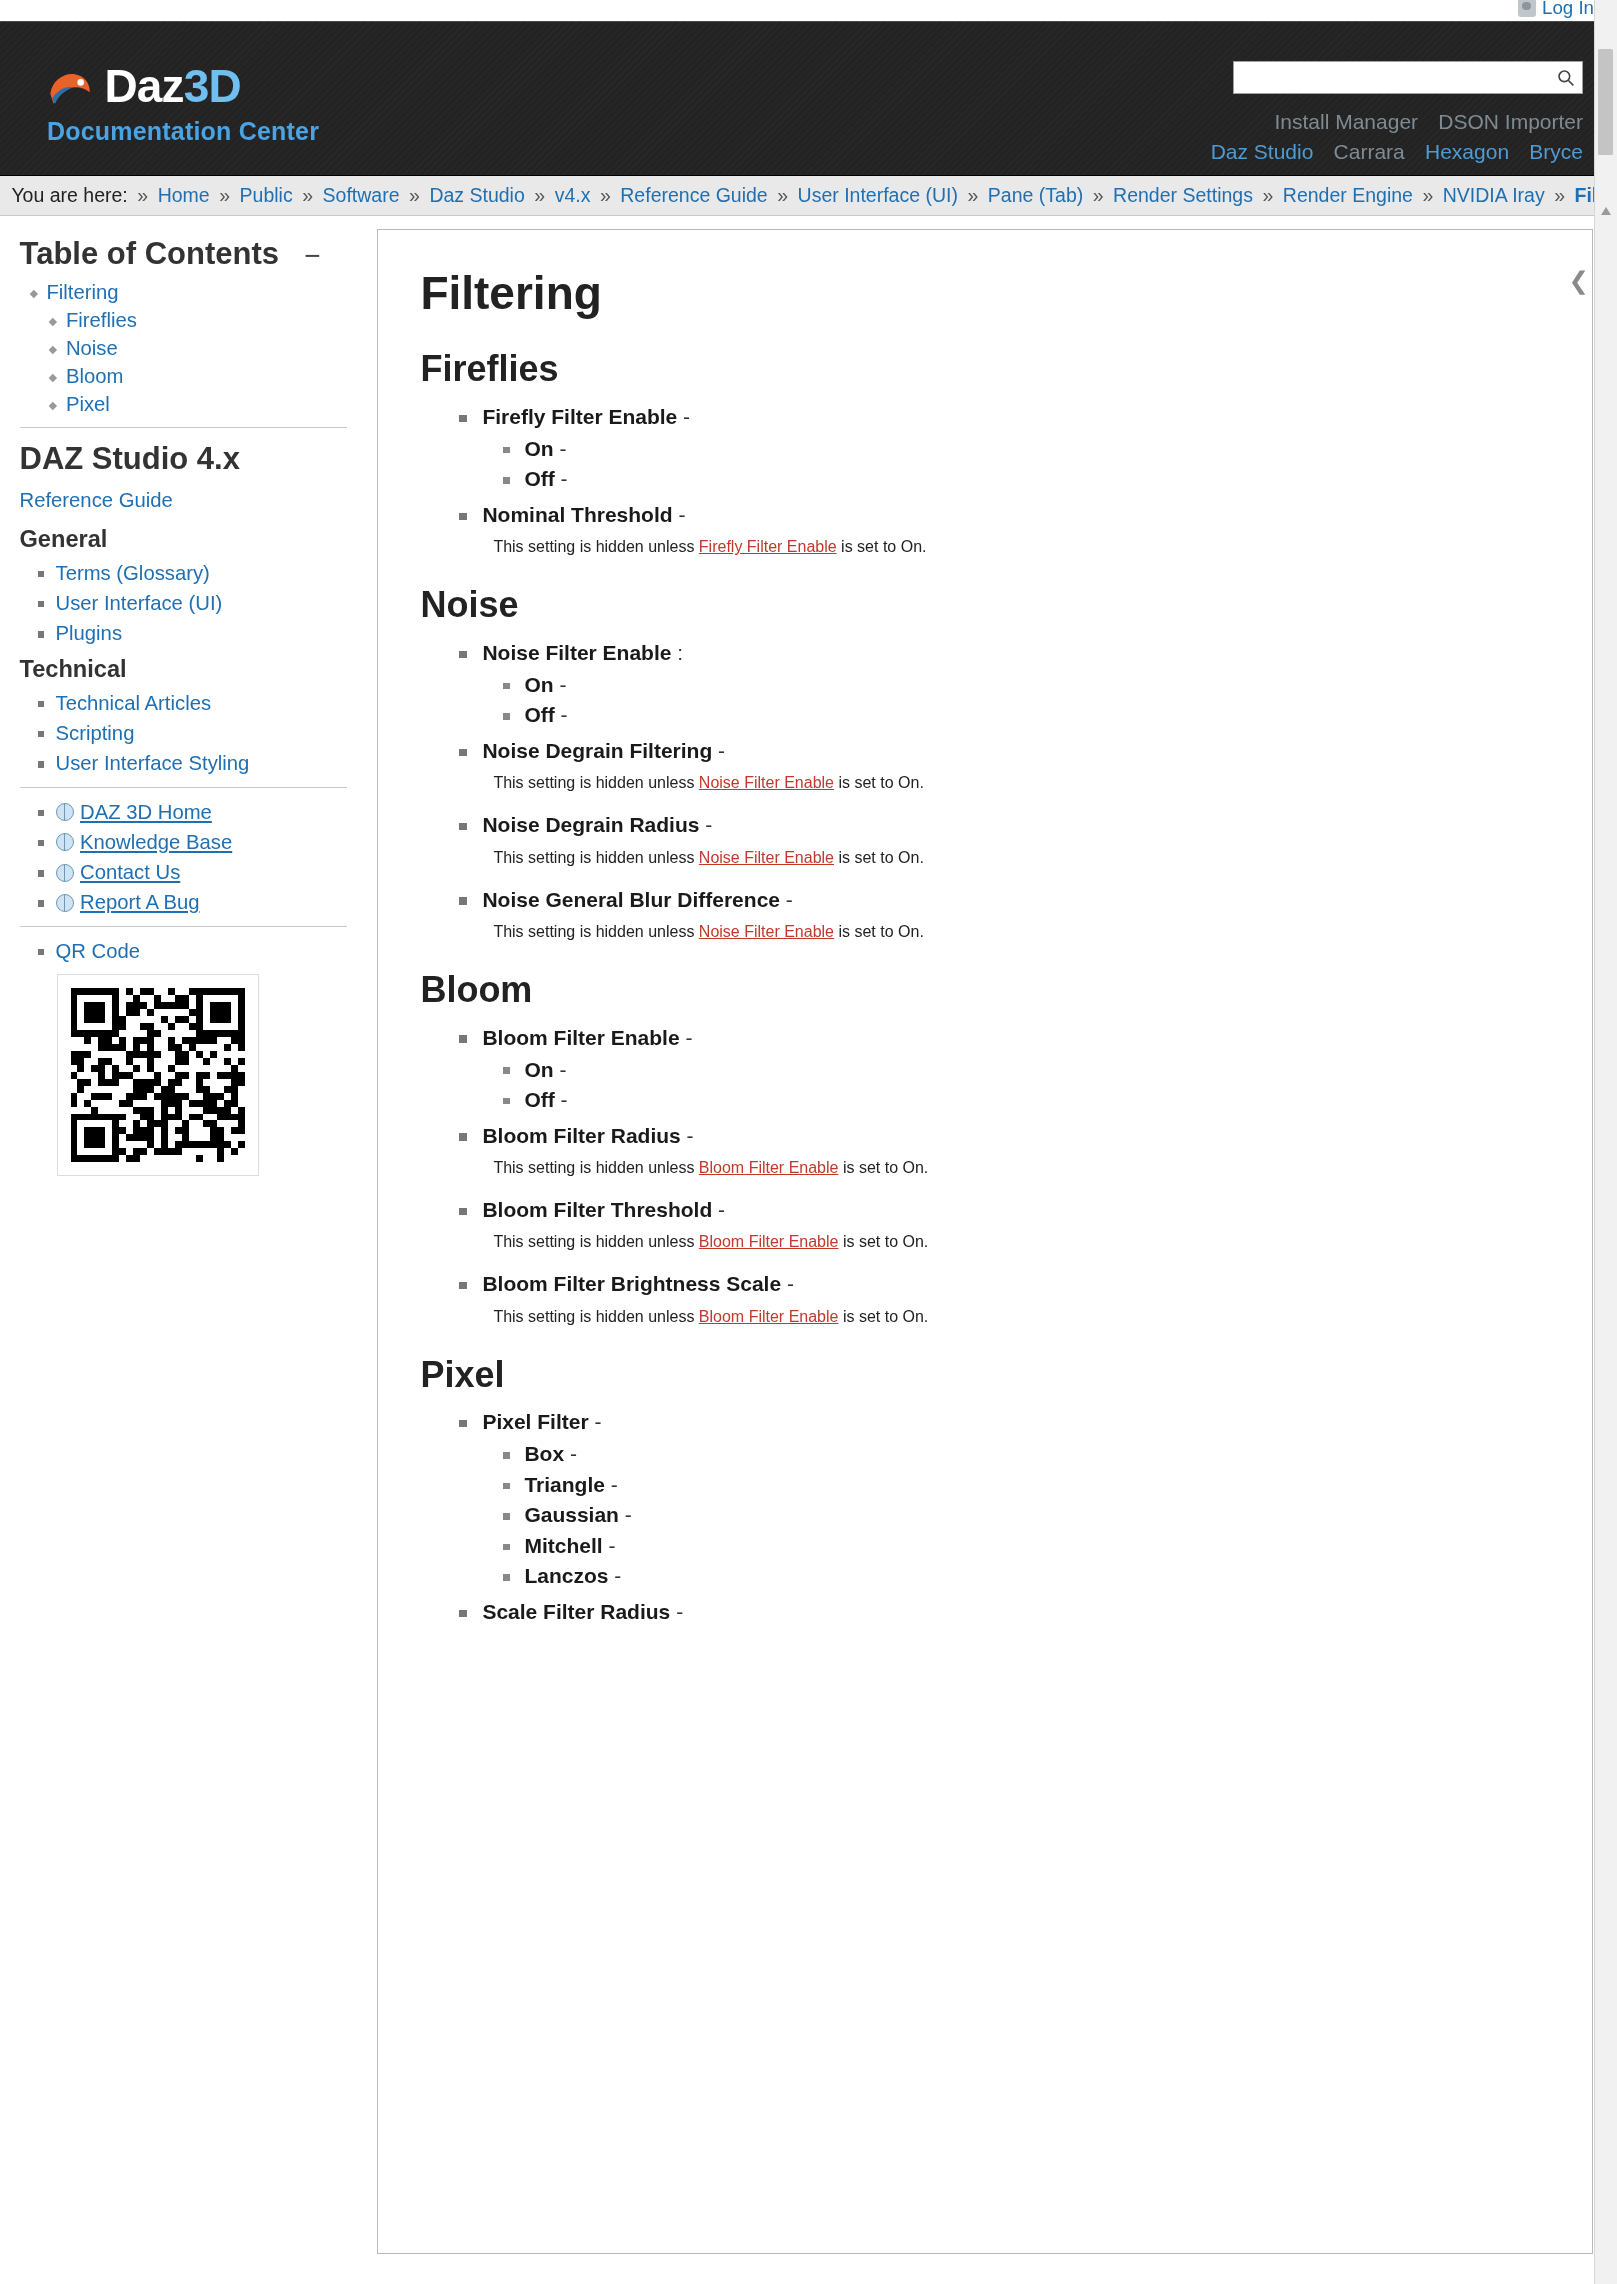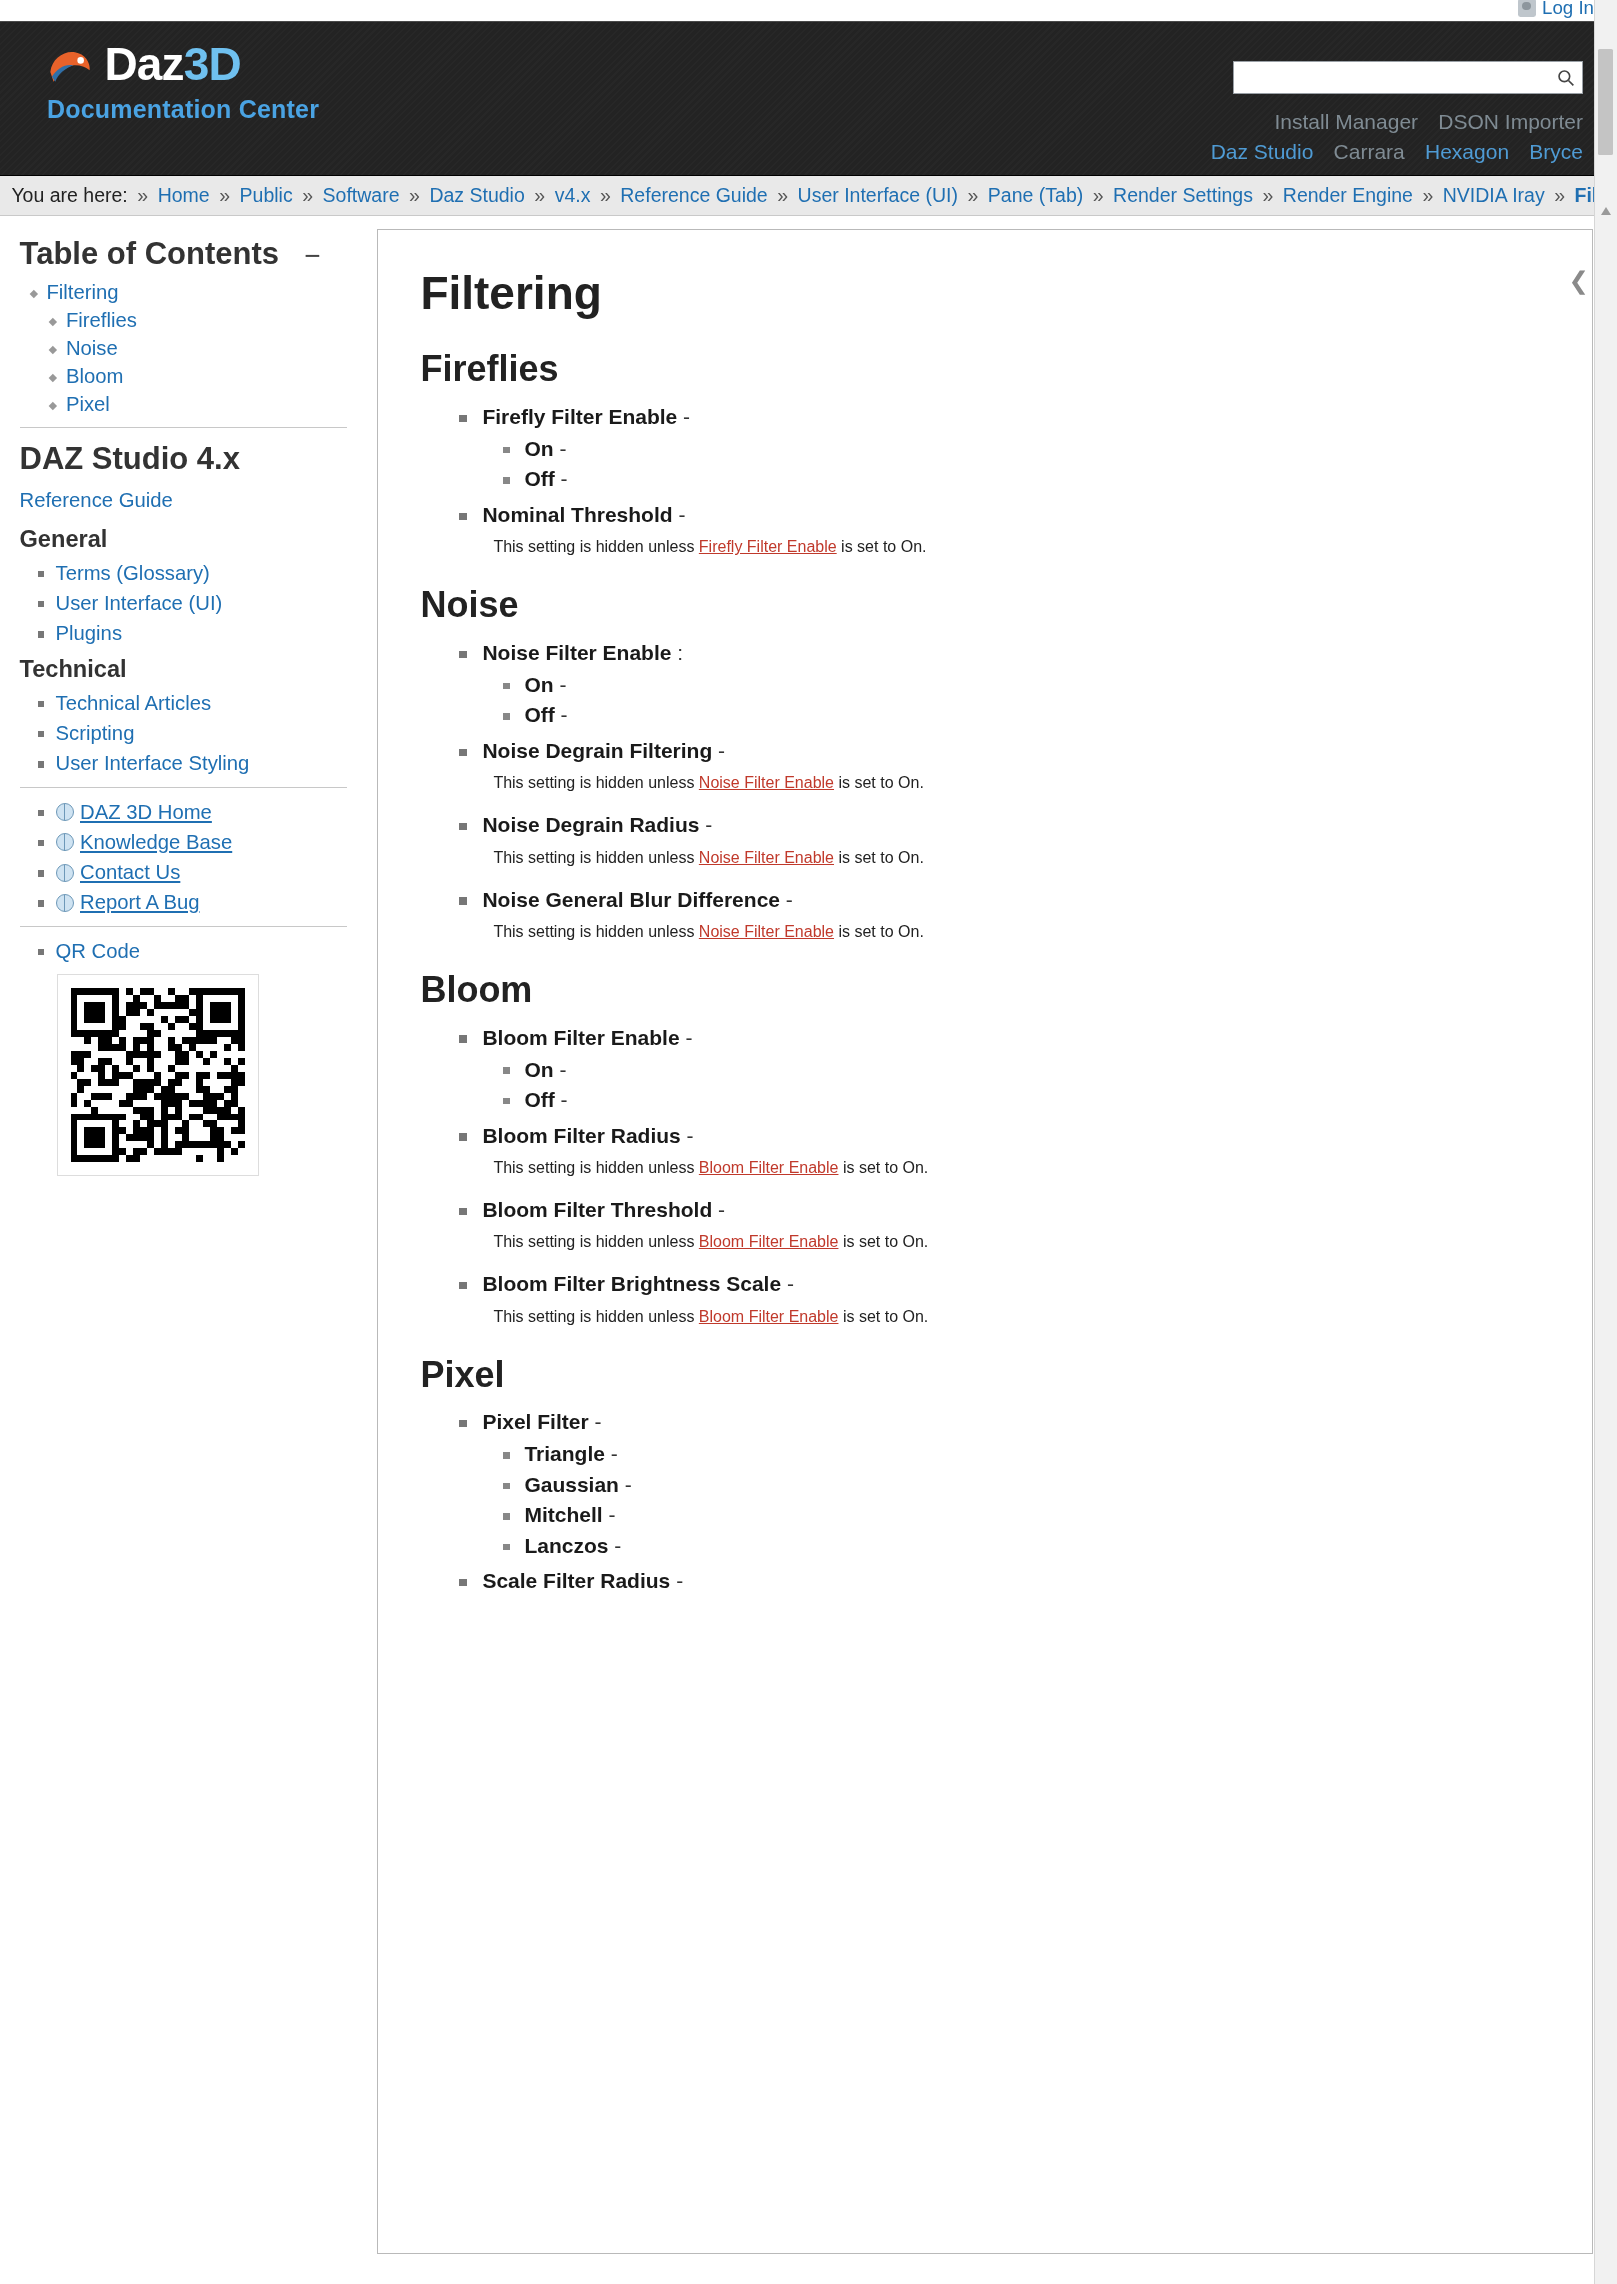--- a/index.html
+++ b/index.html
@@ -57,21 +57,21 @@
     background: #232323;
     background-image: repeating-linear-gradient(
        -45deg, rgba(255,255,255,0.018) 0 1.6px, rgba(0,0,0,0) 1.6px 4.9px);
     border-top: 0.8px solid #4a4a4a;
     border-bottom: 0.8px solid #000;
     position: relative;
   }
   .logo-block {
     position: absolute;
     left: 47px;
-    top: 19px;
+    top: 41px;
   }
   .logo-row {
     display: flex;
     align-items: center;
     gap: 11.4px;
   }
   .logo-mark {
     width: 46px; height: 41px;
     position: relative;
   }
@@ -1148,20 +1148,21 @@
             <li><span class="term">Bloom Filter Radius</span><span class="dash"> -</span></li>
             <p class="note"><span>This setting is hidden unless </span><a class="xref" href="#">Bloom Filter Enable</a><span> is set to On.</span></p>
             <li><span class="term">Bloom Filter Threshold</span><span class="dash"> -</span></li>
             <p class="note"><span>This setting is hidden unless </span><a class="xref" href="#">Bloom Filter Enable</a><span> is set to On.</span></p>
             <li><span class="term">Bloom Filter Brightness Scale</span><span class="dash"> -</span></li>
             <p class="note"><span>This setting is hidden unless </span><a class="xref" href="#">Bloom Filter Enable</a><span> is set to On.</span></p>
           </ul>
           <h2 class="sec">Pixel</h2>
           <ul class="doc">
             <li><span class="term">Pixel Filter</span><span class="dash"> -</span><ul class="sub">
+                <li><span class="term">Box</span><span class="dash"> -</span></li>
                 <li><span class="term">Triangle</span><span class="dash"> -</span></li>
                 <li><span class="term">Gaussian</span><span class="dash"> -</span></li>
                 <li><span class="term">Mitchell</span><span class="dash"> -</span></li>
                 <li><span class="term">Lanczos</span><span class="dash"> -</span></li>
               </ul></li>
             <li><span class="term">Scale Filter Radius</span><span class="dash"> -</span></li>
           </ul>
         </div>
     </article>
   </main>

